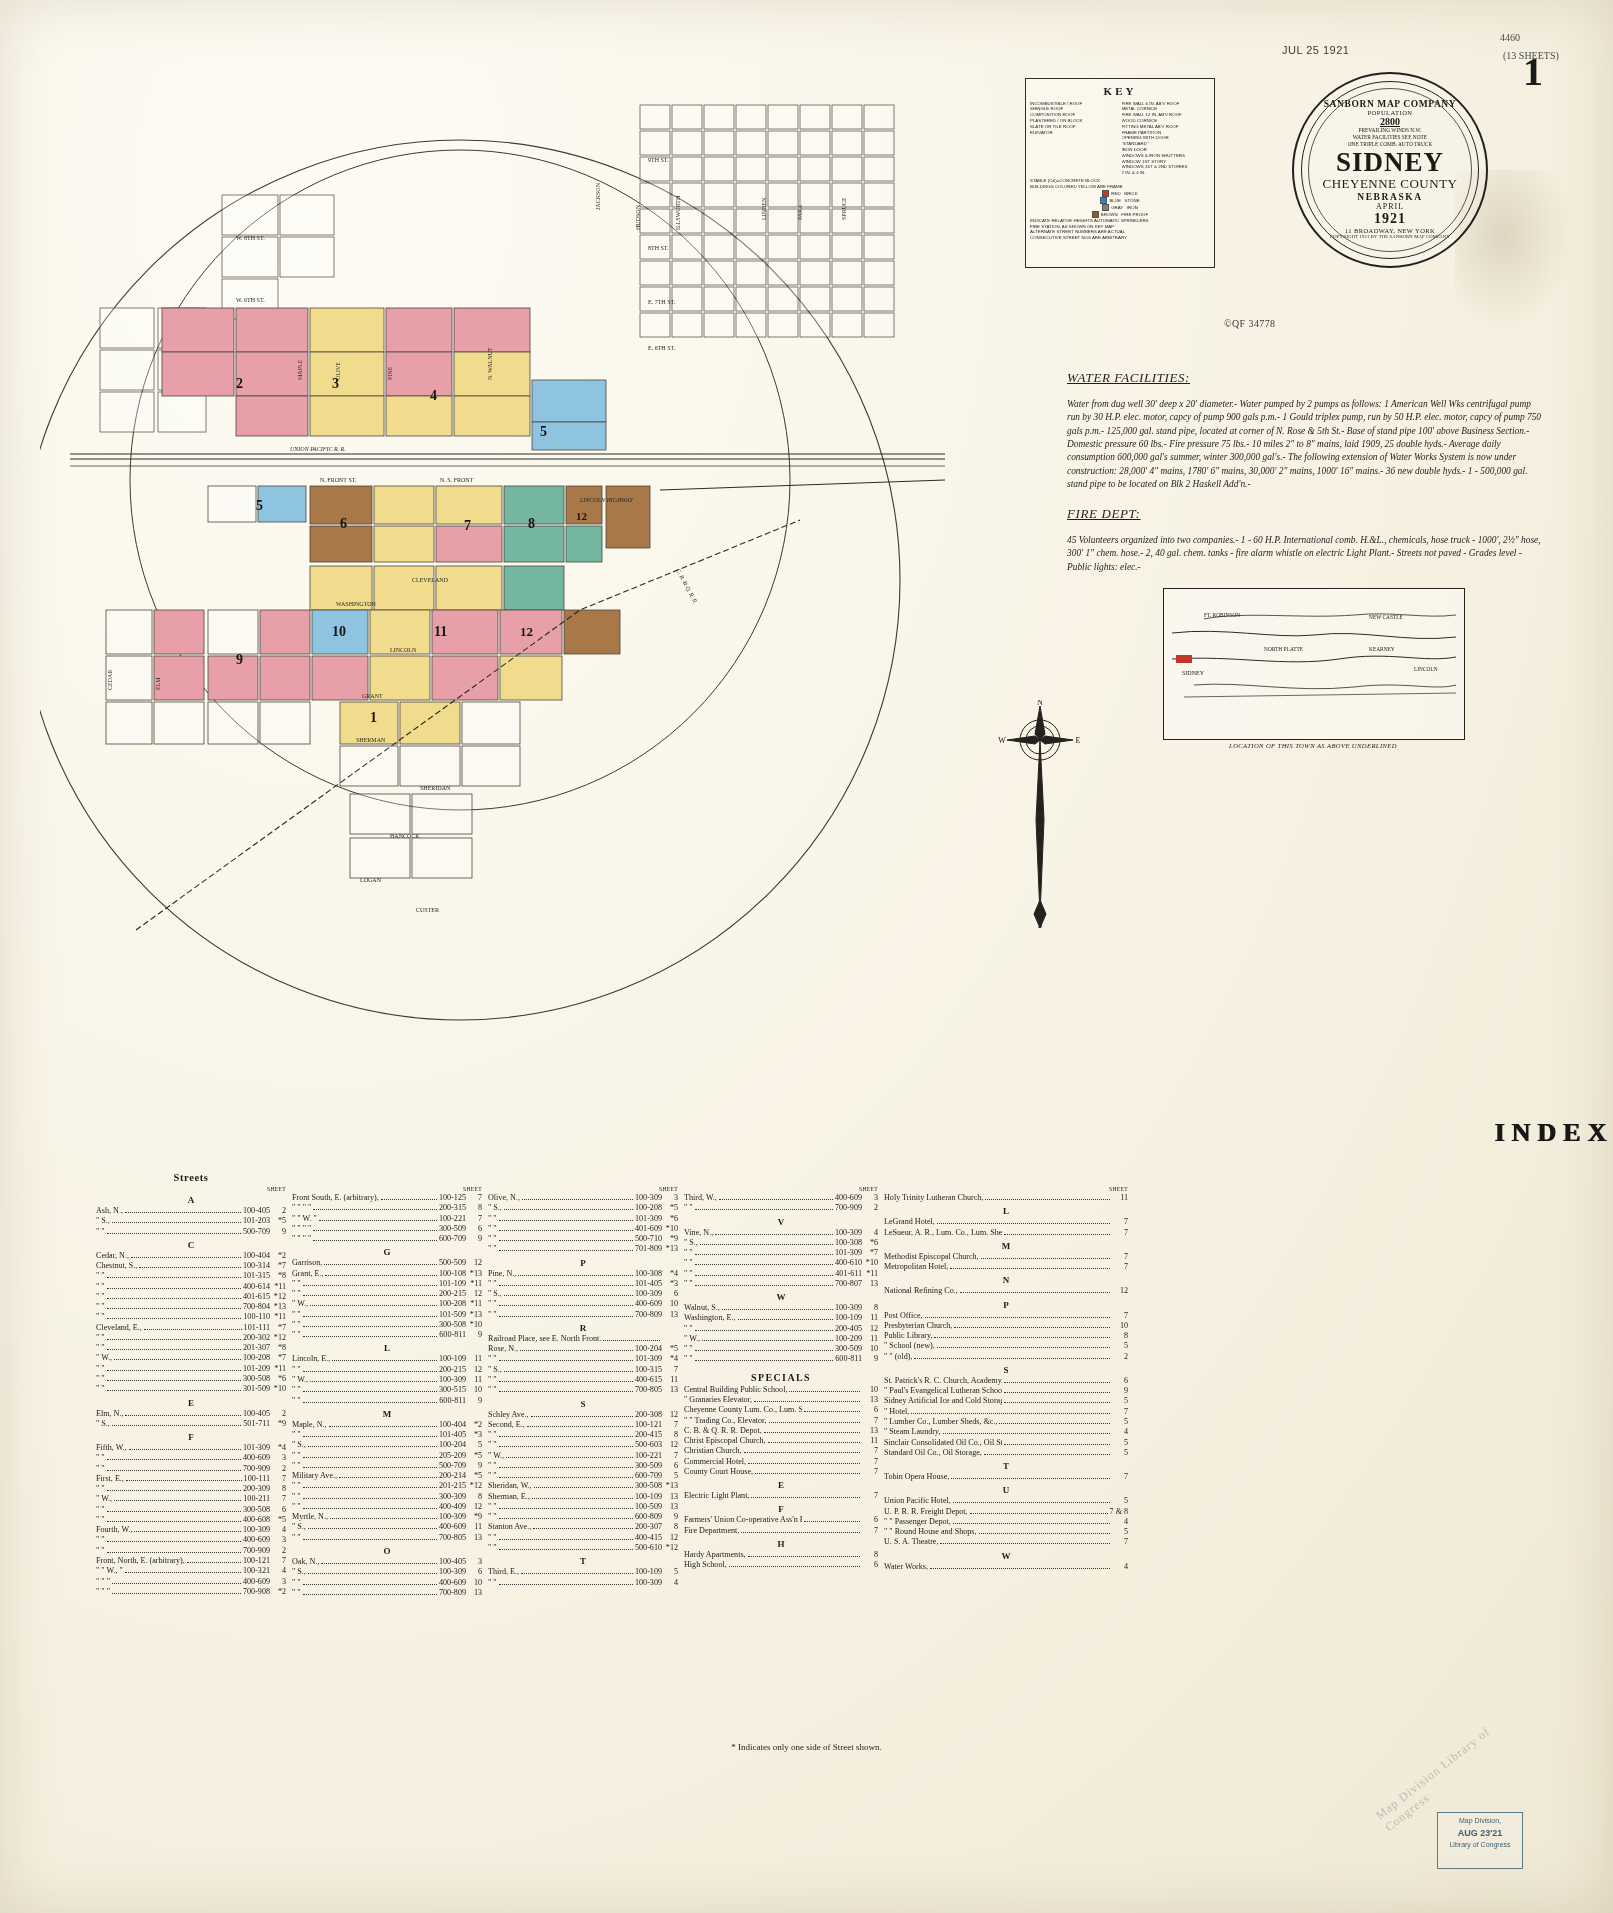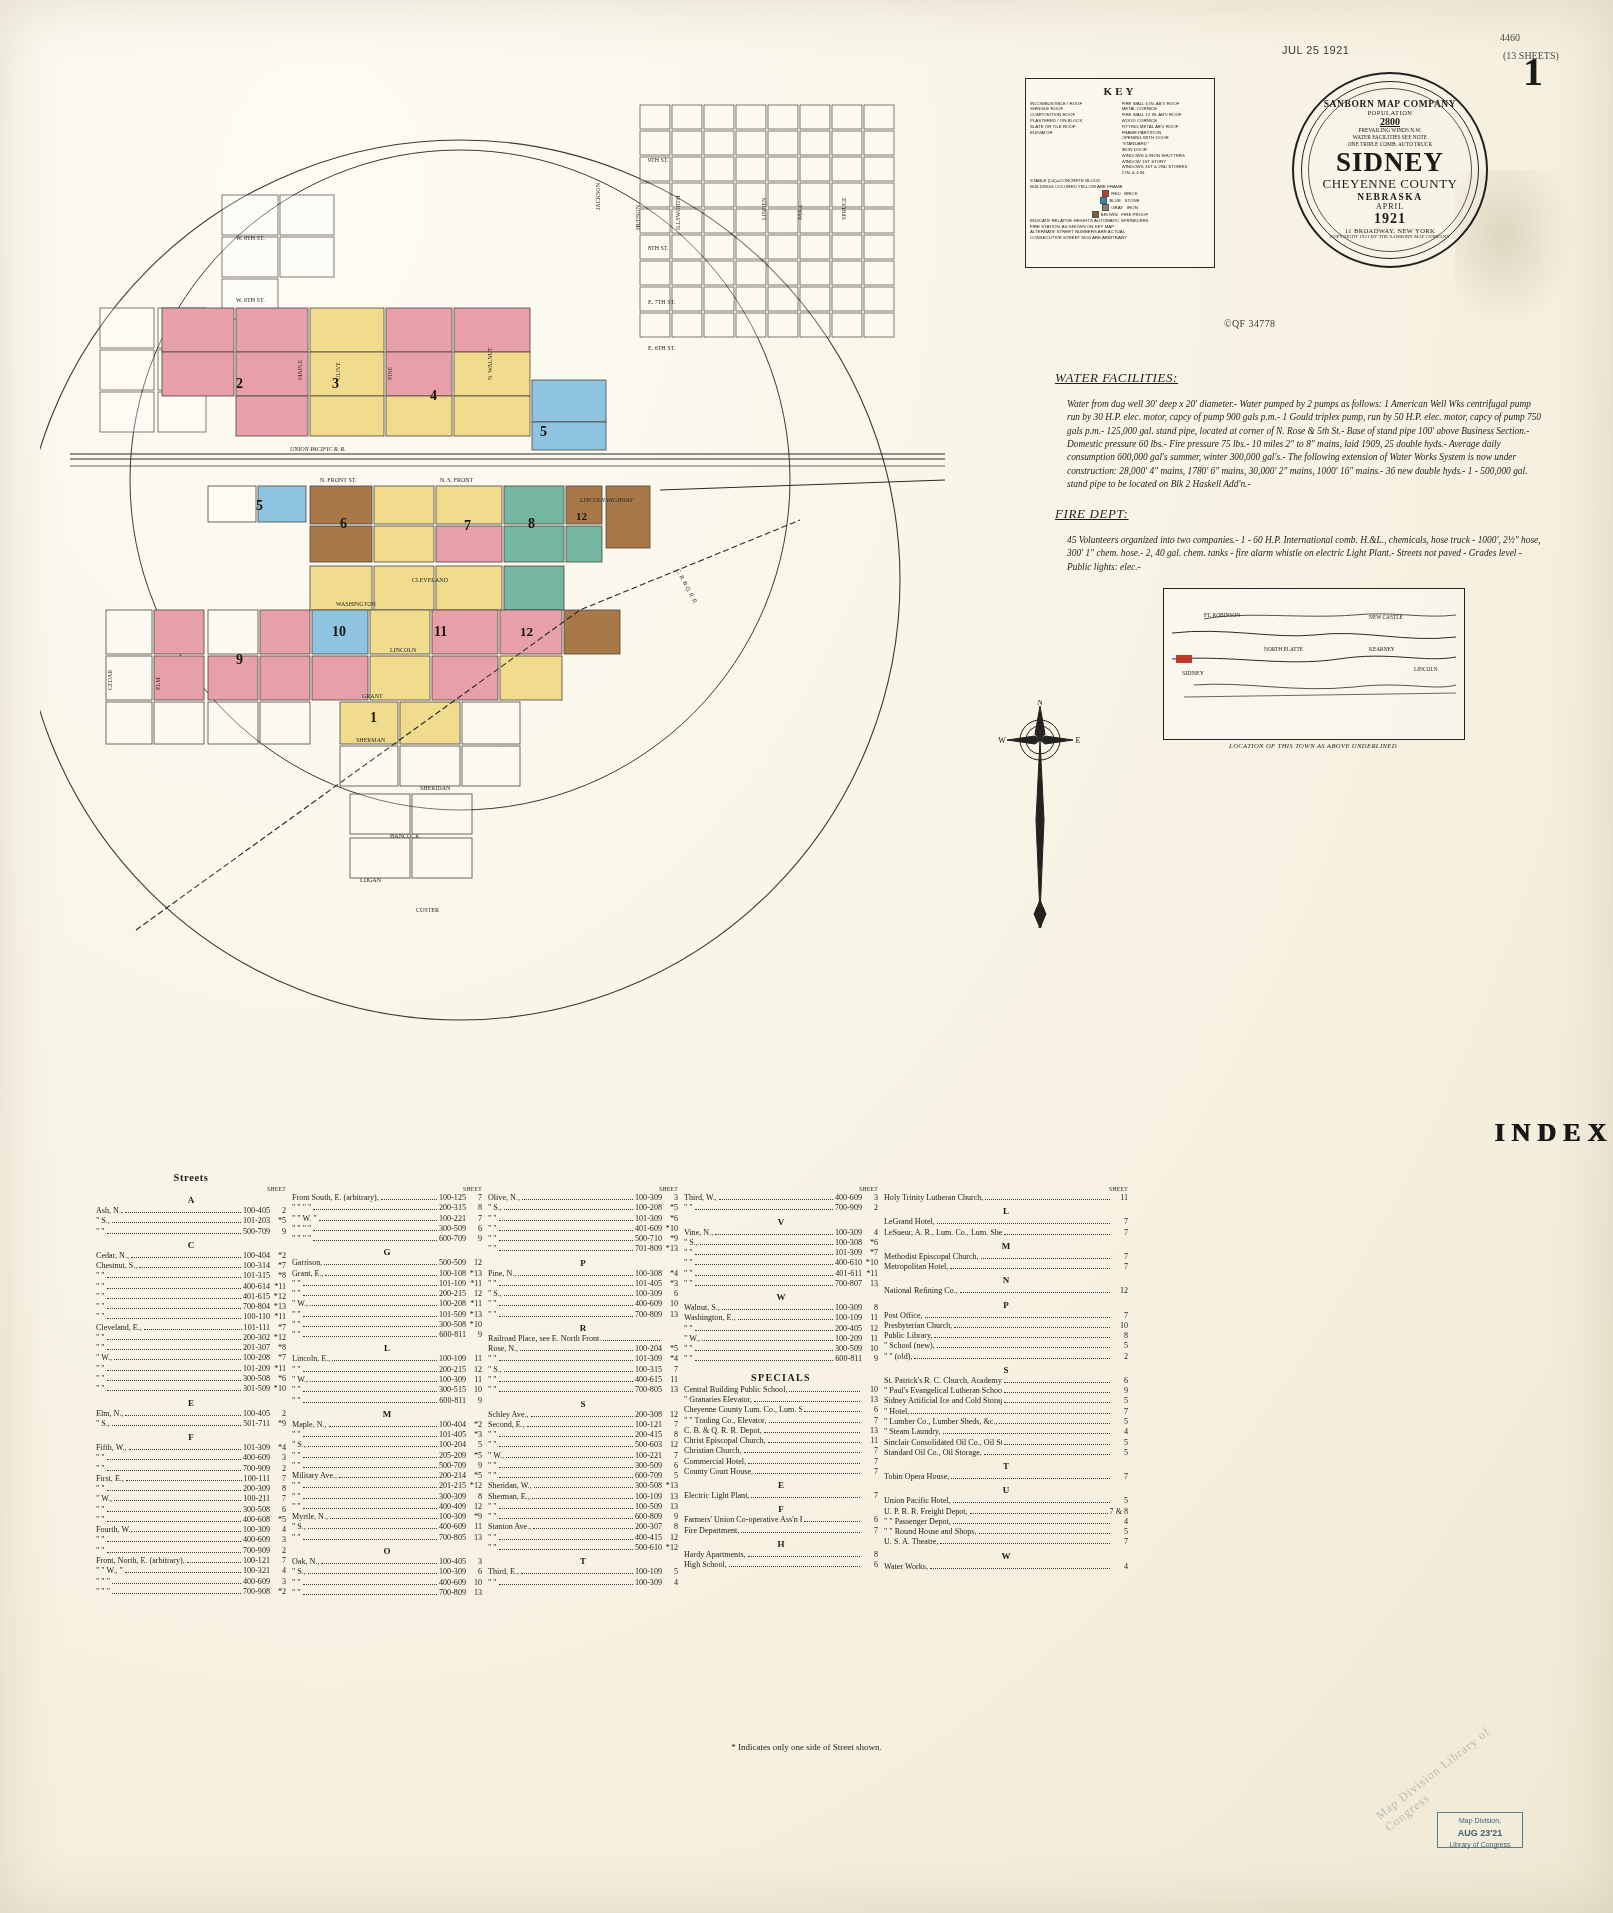--- a/index.html
+++ b/index.html
@@ -82,21 +82,21 @@
   .seal .s-city{font-size:27px;font-weight:bold;letter-spacing:1px;line-height:1;margin:1px 0 0;}
   .seal .s-county{font-size:13px;letter-spacing:.5px;}
   .seal .s-state{font-size:9.5px;letter-spacing:1.6px;font-weight:bold;}
   .seal .s-month{font-size:8px;letter-spacing:1px;}
   .seal .s-year{font-size:14px;font-weight:bold;letter-spacing:1px;}
   .seal .s-addr{font-size:6.5px;letter-spacing:.4px;}
   .seal .s-foot{font-size:4.6px;letter-spacing:.2px;}
   
   .txtblock{position:absolute;color:#1e1d1a;font-family:"Liberation Serif",serif;}
   .txtblock h3{
-    margin:0 0 3px 0;font-size:13px;font-style:italic;letter-spacing:.6px;font-weight:normal;
+    margin:0 0 3px 12px;font-size:13px;font-style:italic;letter-spacing:.6px;font-weight:normal;
     text-decoration:underline;
   }
   .txtblock p{margin:12px;font-size:9.4px;line-height:1.42;font-style:italic;}
   
   .compass{position:absolute;left:995px;top:700px;width:90px;height:230px;}
   
   .inset{
     position:absolute;left:1163px;top:588px;width:300px;height:150px;
     border:1.5px solid #23221f;background:rgba(255,255,255,.35);
   }
@@ -143,21 +143,21 @@
   .ent .pg{flex:0 0 auto;font-size:8.1px;}
   .ent .sh{flex:0 0 16px;text-align:right;font-size:8.1px;}
   .specials-head{
     text-align:center;font-weight:bold;font-size:10px;letter-spacing:1.4px;margin:7px 0 2px;
   }
   .footnote{
     position:absolute;left:0;right:0;top:1742px;text-align:center;font-size:9px;color:#1d1d1a;
   }
   
   .locstamp{
-    position:absolute;left:1437px;top:1812px;width:86px;height:36px;
+    position:absolute;left:1437px;top:1812px;width:86px;height:57px;
     border:1px solid #5b7a8c;color:#3f6177;
     font-family:"Liberation Sans",sans-serif;
     text-align:center;font-size:7px;line-height:1.5;padding-top:3px;box-sizing:border-box;
     background:rgba(255,255,255,.12);
   }
   .locstamp .d{font-size:9px;font-weight:bold;}
   .diagwater{
     position:absolute;left:1400px;top:1740px;width:180px;height:150px;
     transform:rotate(-38deg);color:rgba(120,130,140,.45);
     font-size:12px;font-family:"Liberation Serif",serif;letter-spacing:1px;

